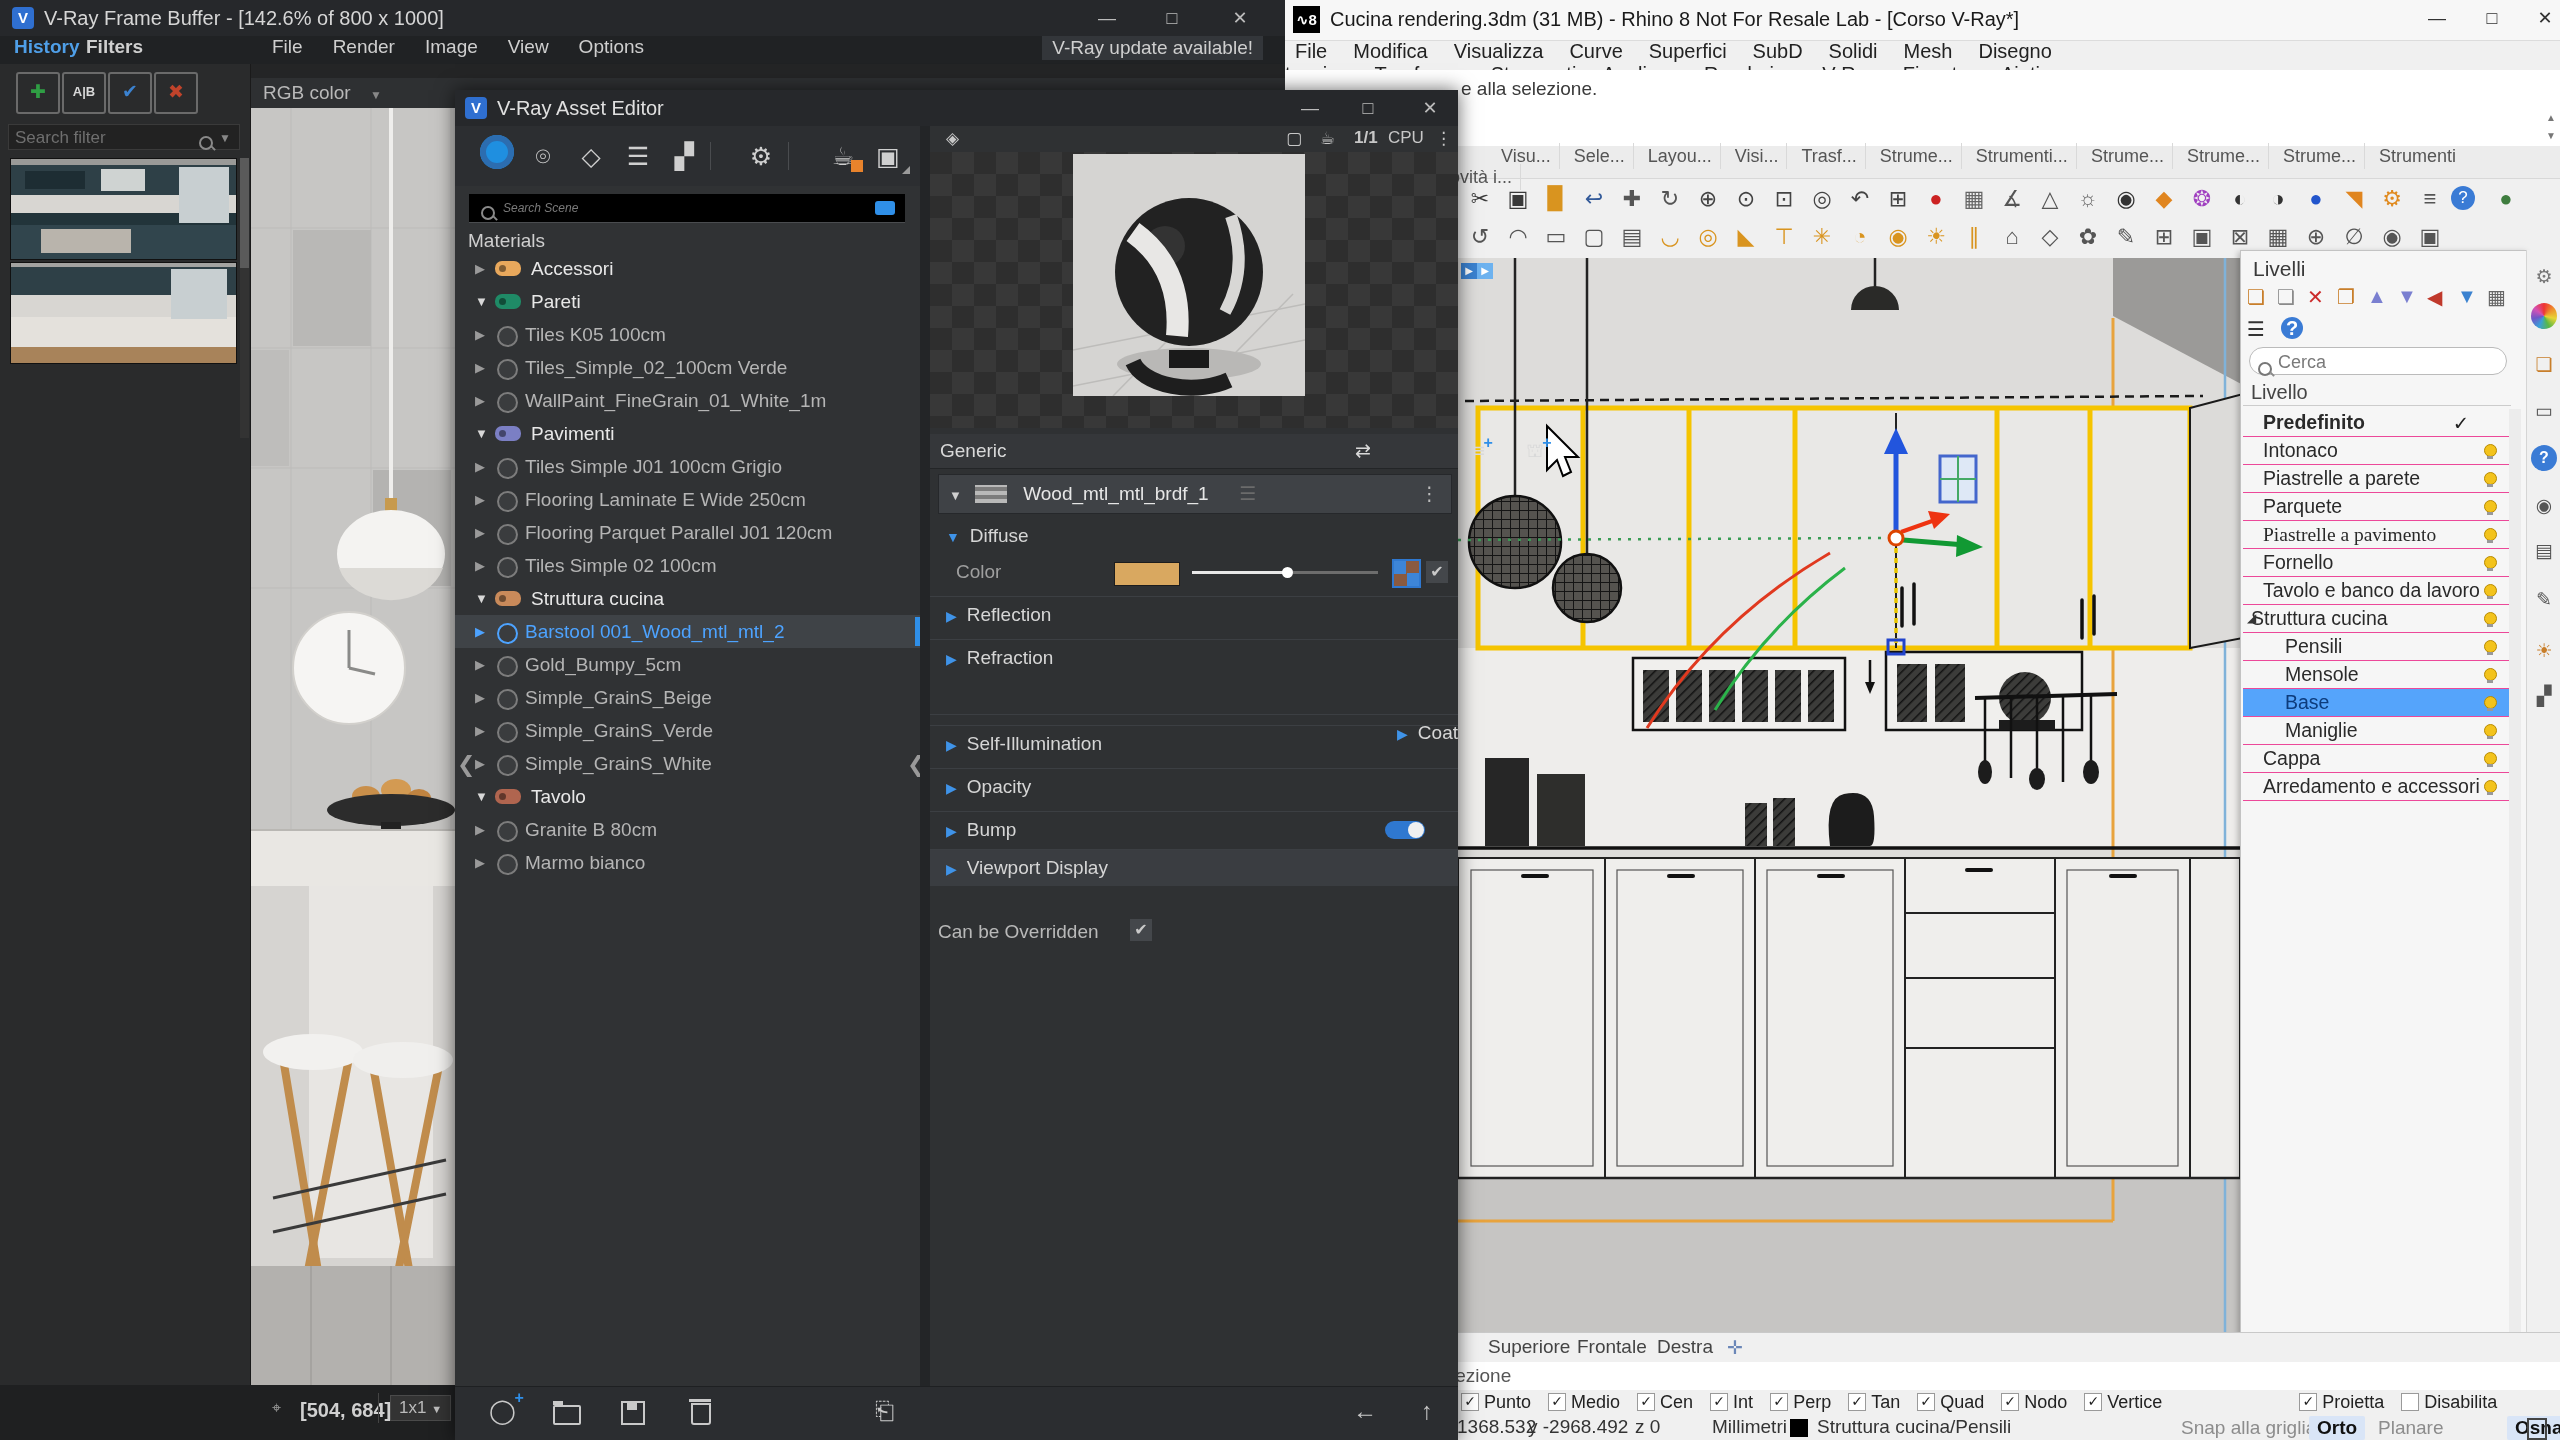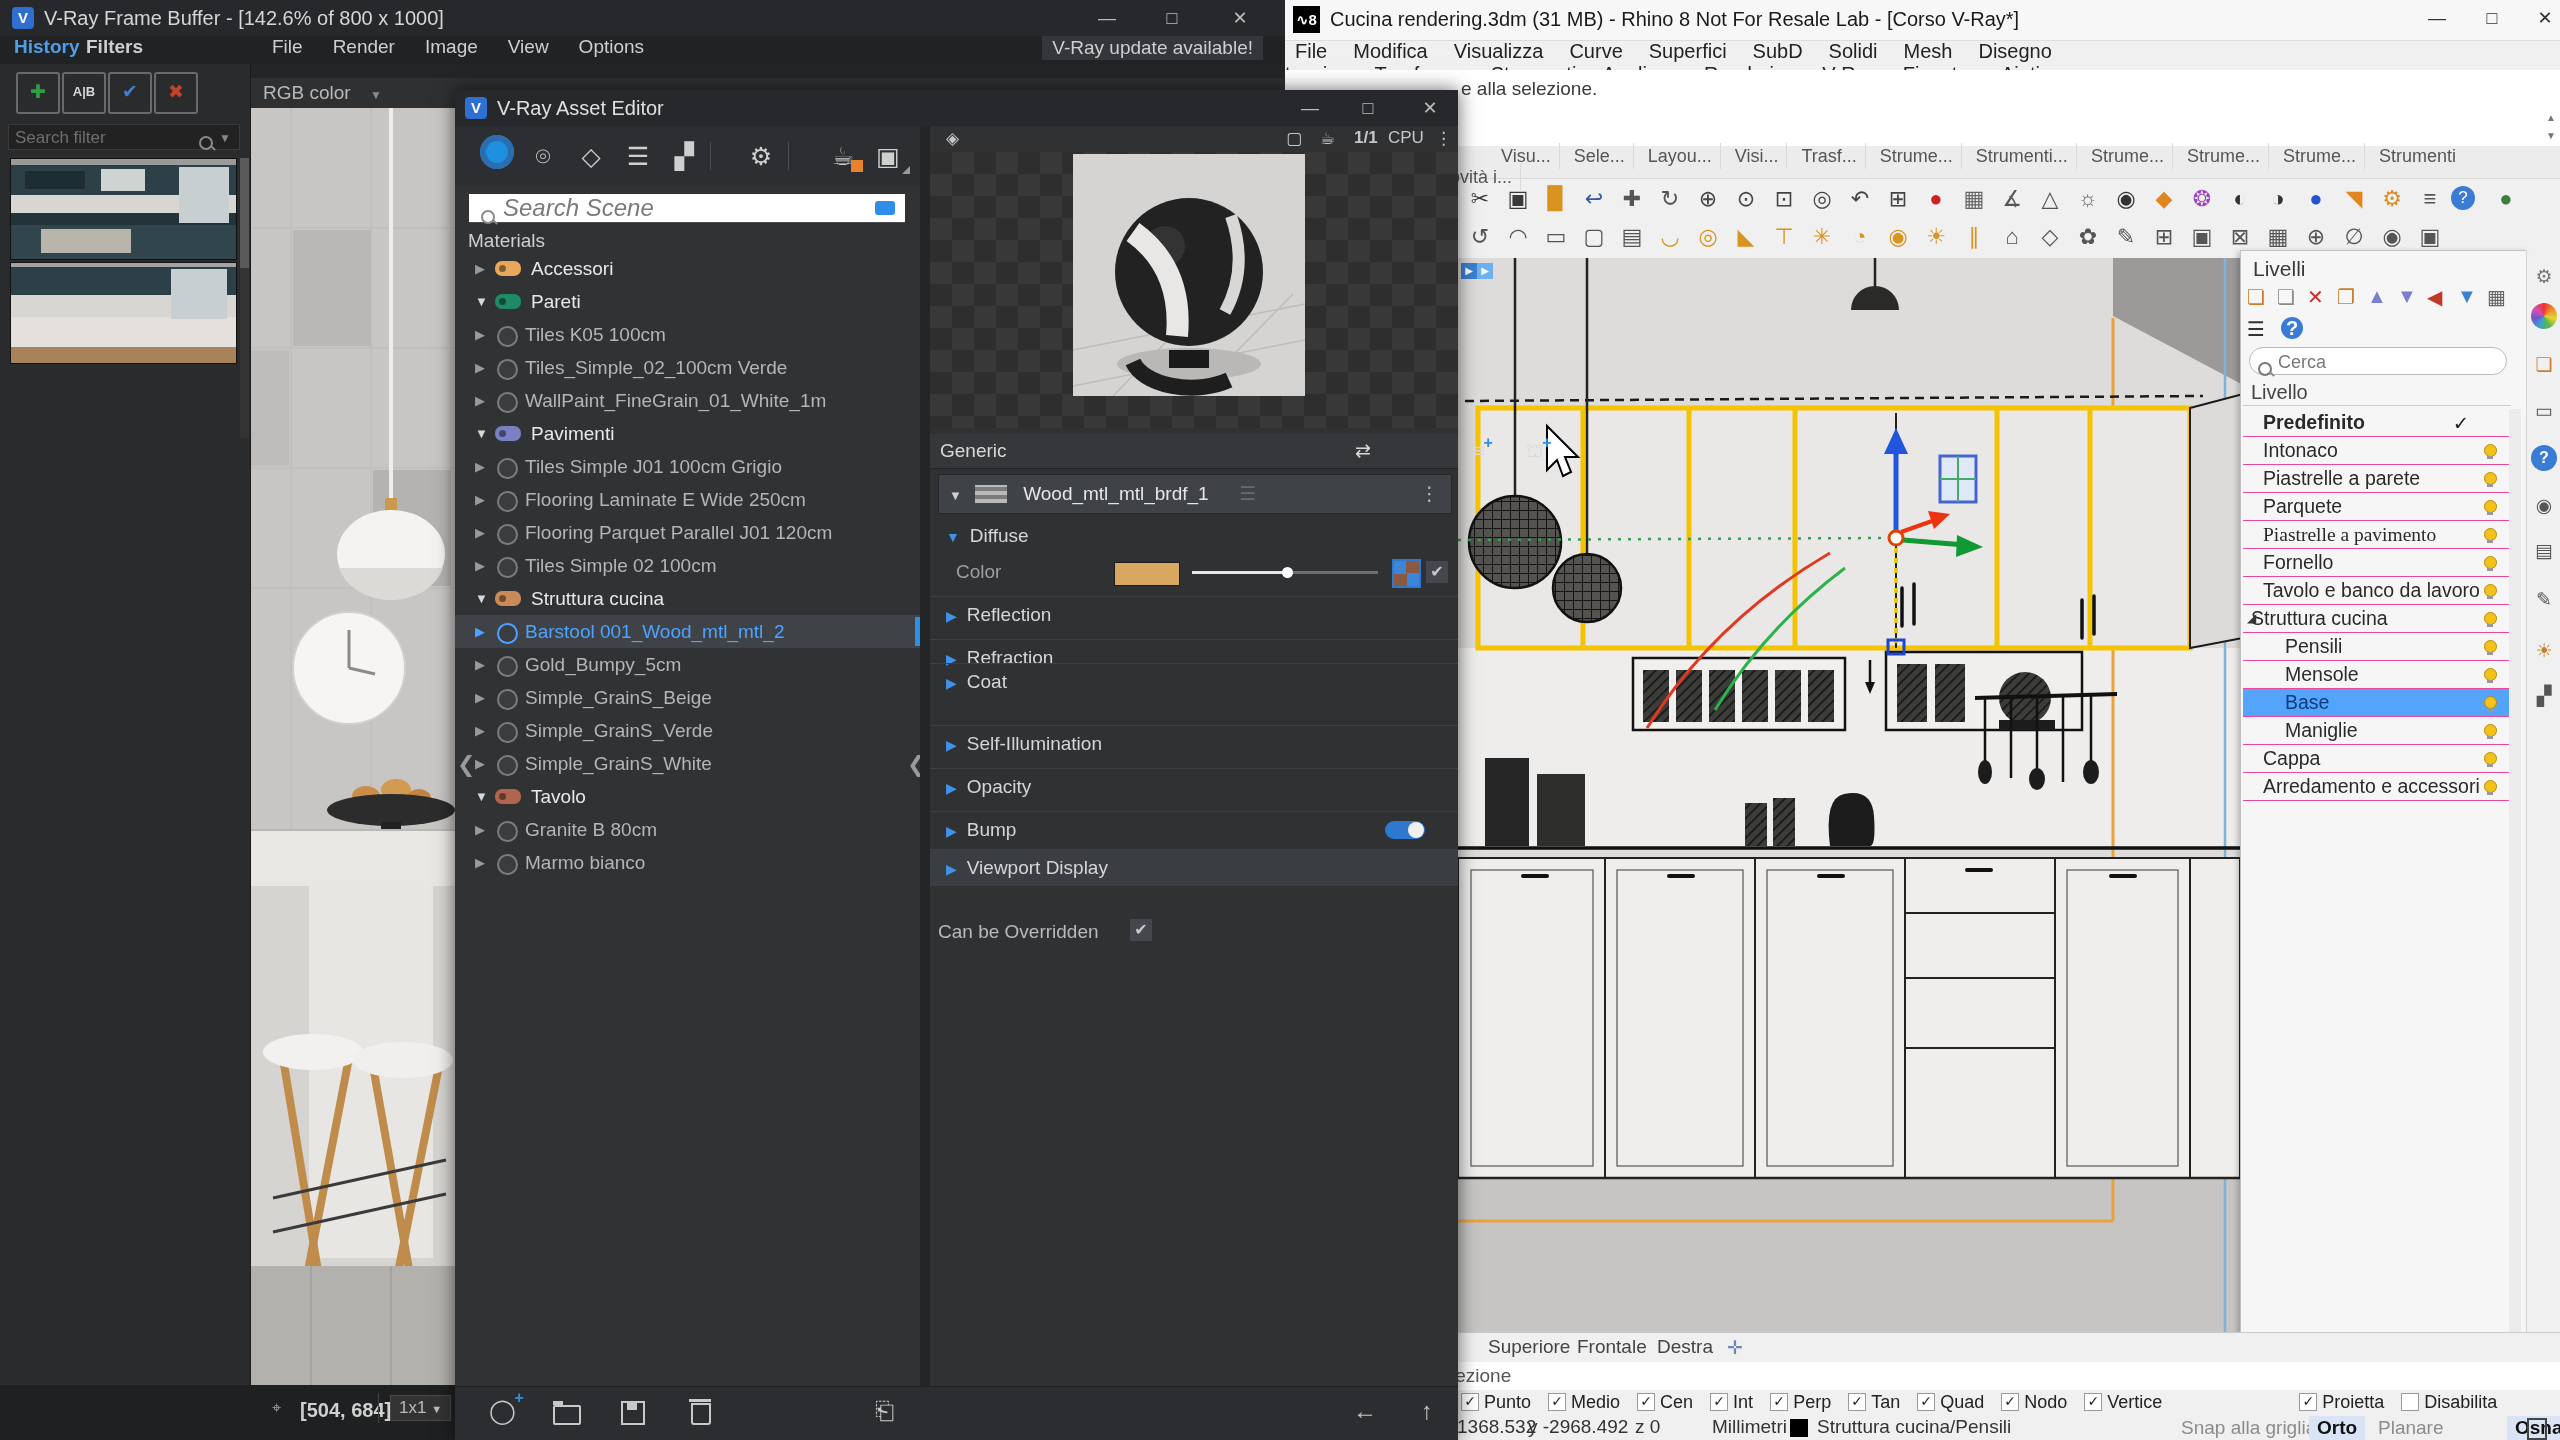--- a/index.html
+++ b/index.html
@@ -66,21 +66,21 @@
   .dock-ic{position:absolute;left:4px;width:26px;height:26px;text-align:center;line-height:26px;font-size:19px;}
   .wheel{border-radius:50%;background:conic-gradient(#e33,#ee8f2c,#e7d435,#58b847,#3aa0d8,#7056c7,#d351b5,#e33);}
   .helpdot{border-radius:50%;background:#3a7bd5;color:#fff;font-weight:bold;font-size:16px;}
   #hscroll{position:absolute;left:980px;top:1338px;width:100px;height:12px;background:#c2c2c2;border-radius:6px;}
   
   #editor{position:absolute;left:455px;top:90px;width:1003px;height:1350px;background:#303234;box-shadow:0 0 18px rgba(0,0,0,.6);}
   #ed-title{position:absolute;left:0;top:0;width:100%;height:36px;background:#26282b;color:#e0e0e0;font-size:20px;border-bottom:1px solid #1b1c1e;}
   #ed-toolbar{position:absolute;left:0;top:36px;width:465px;height:60px;background:#2c2e31;}
   .edic{position:absolute;top:12px;width:36px;height:36px;text-align:center;line-height:36px;color:#cfcfcf;font-size:25px;}
   .edsep{position:absolute;top:16px;width:1px;height:28px;background:#4a4c4f;}
-  #ed-search{position:absolute;left:14px;top:104px;width:436px;height:28px;background:#ffffff;border-bottom:1px solid #4a4c4f;color:#7a7a7a;font-size:24px;font-style:italic;line-height:28px;}
+  #ed-search{position:absolute;left:14px;top:104px;width:436px;height:28px;background:#000000;border-bottom:1px solid #4a4c4f;color:#7a7a7a;font-size:12px;font-style:italic;line-height:28px;}
   #ed-mats-label{position:absolute;left:13px;top:140px;color:#cfcfcf;font-size:19px;}
   #ed-tree{position:absolute;left:0;top:162px;width:465px;}
   .trow{position:relative;height:33px;line-height:33px;font-size:19px;color:#b5b5b5;}
   .trow .arr{position:absolute;left:20px;font-size:13px;color:#9a9a9a;}
   .trow.grp{color:#e8e8e8;}
   .trow.sel{background:#3f4347;color:#4da3ff;}
   .trow.sel::after{content:"";position:absolute;right:0;top:2px;bottom:2px;width:5px;background:#2f8fe8;}
   .tag{position:absolute;left:40px;top:9px;width:26px;height:15px;border-radius:7px;}
   .tag::after{content:"";position:absolute;left:4px;top:4px;width:7px;height:7px;border-radius:50%;background:rgba(0,0,0,.45);}
   .sph{position:absolute;left:42px;top:8px;width:17px;height:17px;border-radius:50%;border:2px solid #7c7c7c;background:#3a3c3e;}
@@ -747,21 +747,21 @@
         <span style="margin-left:26px;">Color</span>
         <span class="swatch" style="left: 184px; top: 8px; background: rgb(217, 168, 96);" id="diff-swatch"></span>
         <span class="sliderline" style="left:262px;top:17px;width:186px;"></span>
         <span class="knob" style="left:352px;top:13px;"></span>
         <span class="checkermap" style="left:462px;top:5px;"></span>
         <span class="edcheck" style="left:496px;top:7px;">✔</span>
       </div>
       <div id="ed-sections">
           <div class="secrow" style="top: 470px;"><span class="sarr">▶</span><span>Reflection</span></div>
           <div class="secrow" style="top: 513px;"><span class="sarr">▶</span><span>Refraction</span></div>
-          <div class="secrow" style="top: 537px;"><span class="sarr">▶</span><span>Coat</span></div>
+          <div class="secrow" style="top: 588px; text-align: right;"><span class="sarr">▶</span><span>Coat</span></div>
           <div class="secrow" style="top: 599px;"><span class="sarr">▶</span><span>Self-Illumination</span></div>
           <div class="secrow" style="top: 642px;"><span class="sarr">▶</span><span>Opacity</span></div>
           <div class="secrow" style="top: 685px;"><span class="sarr">▶</span><span>Bump</span><span class="toggle" style="left: 455px; top: 9px;"></span></div>
           <div class="secrow" style="top: 723px; background: rgb(58, 61, 65);"><span class="sarr">▶</span><span>Viewport Display</span></div>
         </div>
       <div class="abs" style="left:8px;top:795px;color:#b9b9b9;font-size:19px;">Can be Overridden</div>
       <span class="edcheck" style="left:200px;top:793px;">✔</span>
       <div id="ed-bottom">
         <span class="bic plusico" style="left:-437px;"></span>
       </div>

